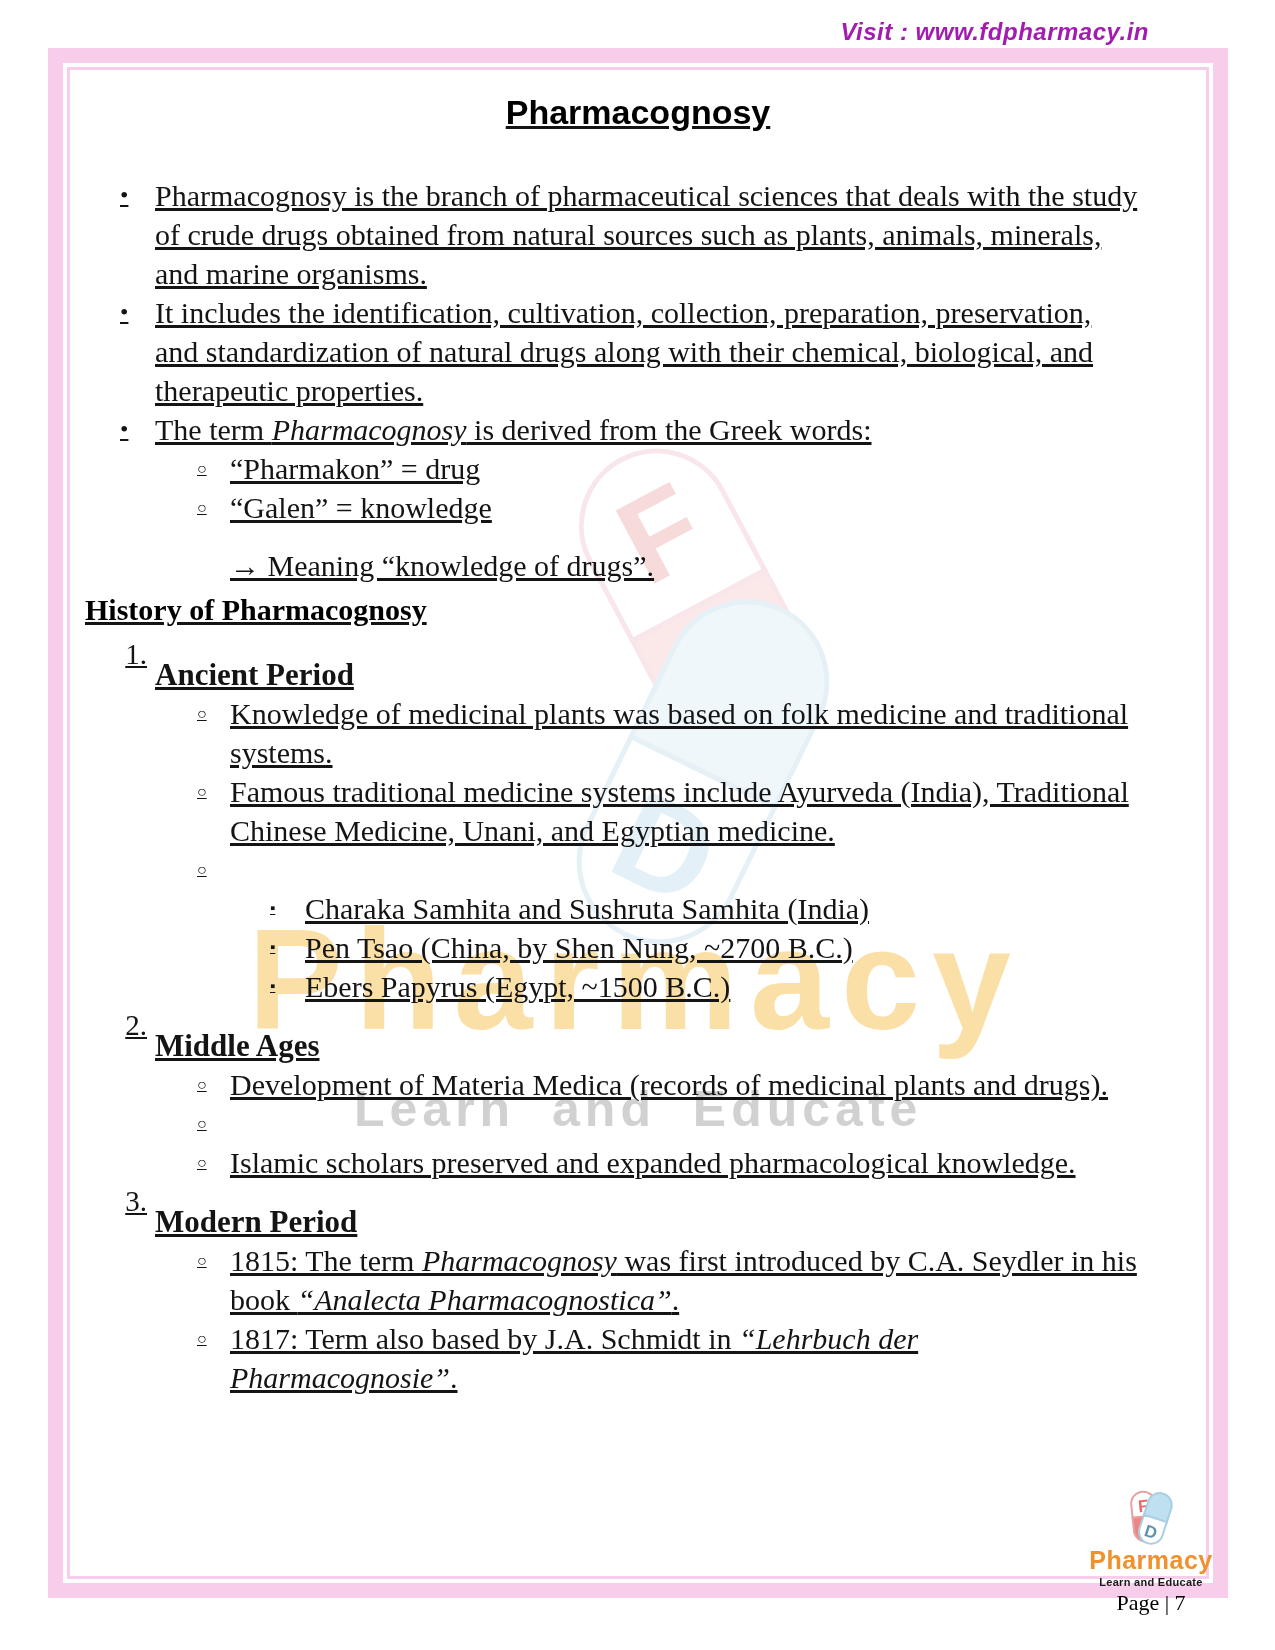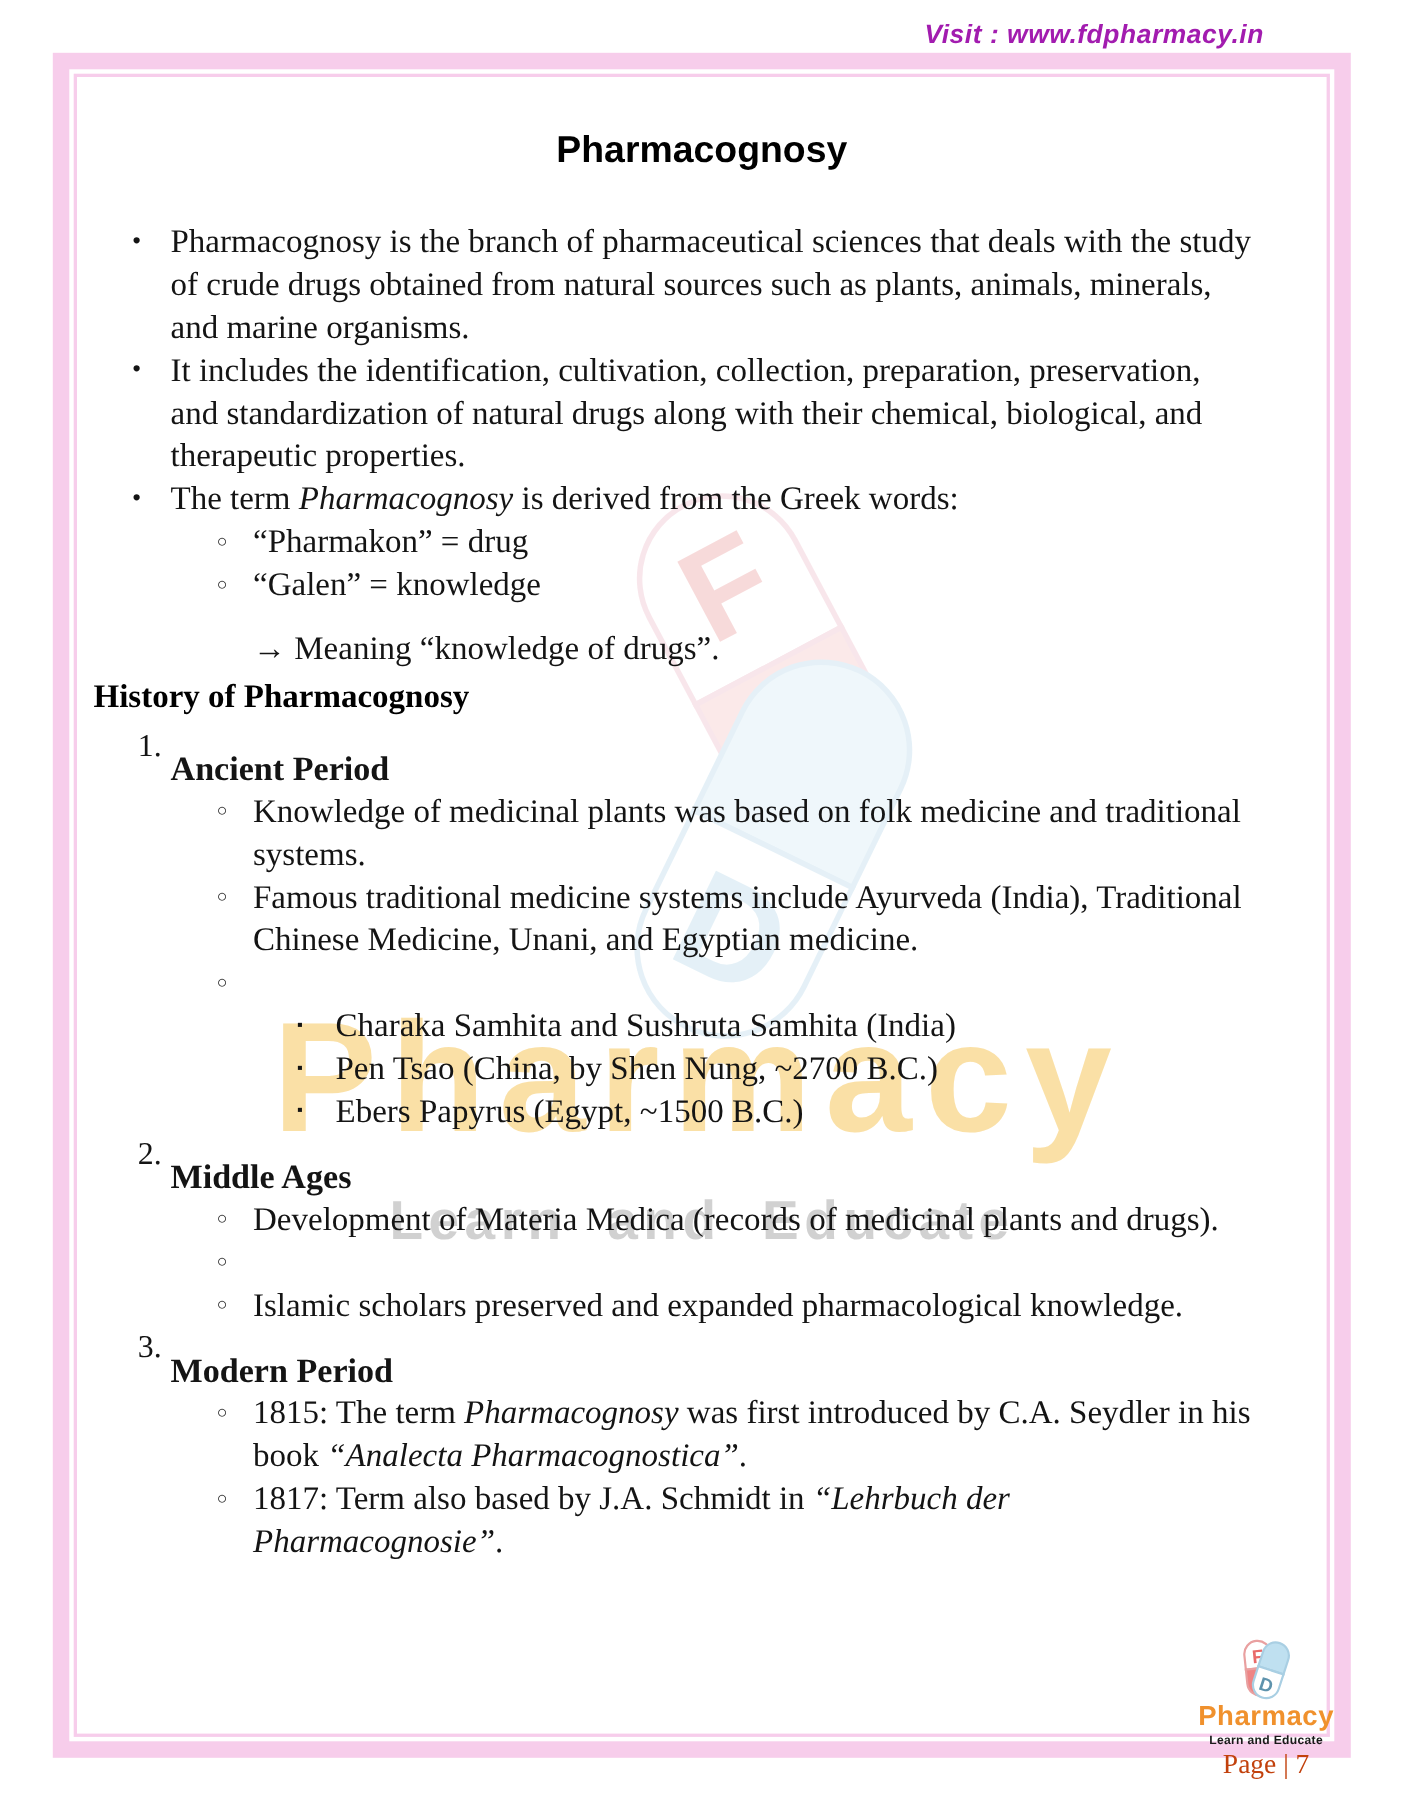--- a/index.html
+++ b/index.html
@@ -41,21 +41,21 @@
     color:rgba(246,199,92,0.55);
   }
   .wm-tagline {
     position:absolute; left:354px; top:1080px;
     font-family:"Liberation Sans", sans-serif;
     font-weight:bold; font-size:50px;
     letter-spacing:5px; word-spacing:18px;
     color:rgba(172,172,172,0.55);
   }
   
-  .content { position:absolute; left:68px; top:84px; width:1140px; }
+  .content { position:absolute; left:68px; top:60px; width:1140px;text-decoration:underline; }
   .doc-title {
     font-family:"Liberation Sans", sans-serif;
     font-weight:700; font-size:34px; line-height:44px;
     text-align:center; color:#000;
     margin:30px 0 0 0;
   }
   .body-list { margin-top:42px; padding-right:66px; font-size:30px; line-height:39px; }
   .li { display:flex; align-items:flex-start; }
   .li .marker { flex:none; box-sizing:border-box; }
   .L1 > .marker { width:35px; margin-left:52px; font-size:24px; line-height:39px; }
@@ -85,21 +85,21 @@
   .logo-brand {
     font-family:"Liberation Sans", sans-serif;
     font-weight:bold; font-size:25px; color:#F0912D;
     margin-top:2px; letter-spacing:0.5px;
   }
   .logo-tagline {
     font-family:"Liberation Sans", sans-serif;
     font-weight:bold; font-size:11px; color:#1a1a1a;
     margin-top:4px; letter-spacing:0.3px;
   }
-  .page-number { font-size:25px; color:#c2410c; margin-top:4px; }
+  .page-number { font-size:22px; color:#000000; margin-top:4px; }
 </style>
 </head>
 <body>
 
 <div class="visit-header">Visit : www.fdpharmacy.in</div>
 
 <div class="frame-outer"></div>
 <div class="frame-inner"></div>
 
 <svg class="wm-caps" width="560" height="580" viewBox="0 0 560 580" opacity="0.40">

